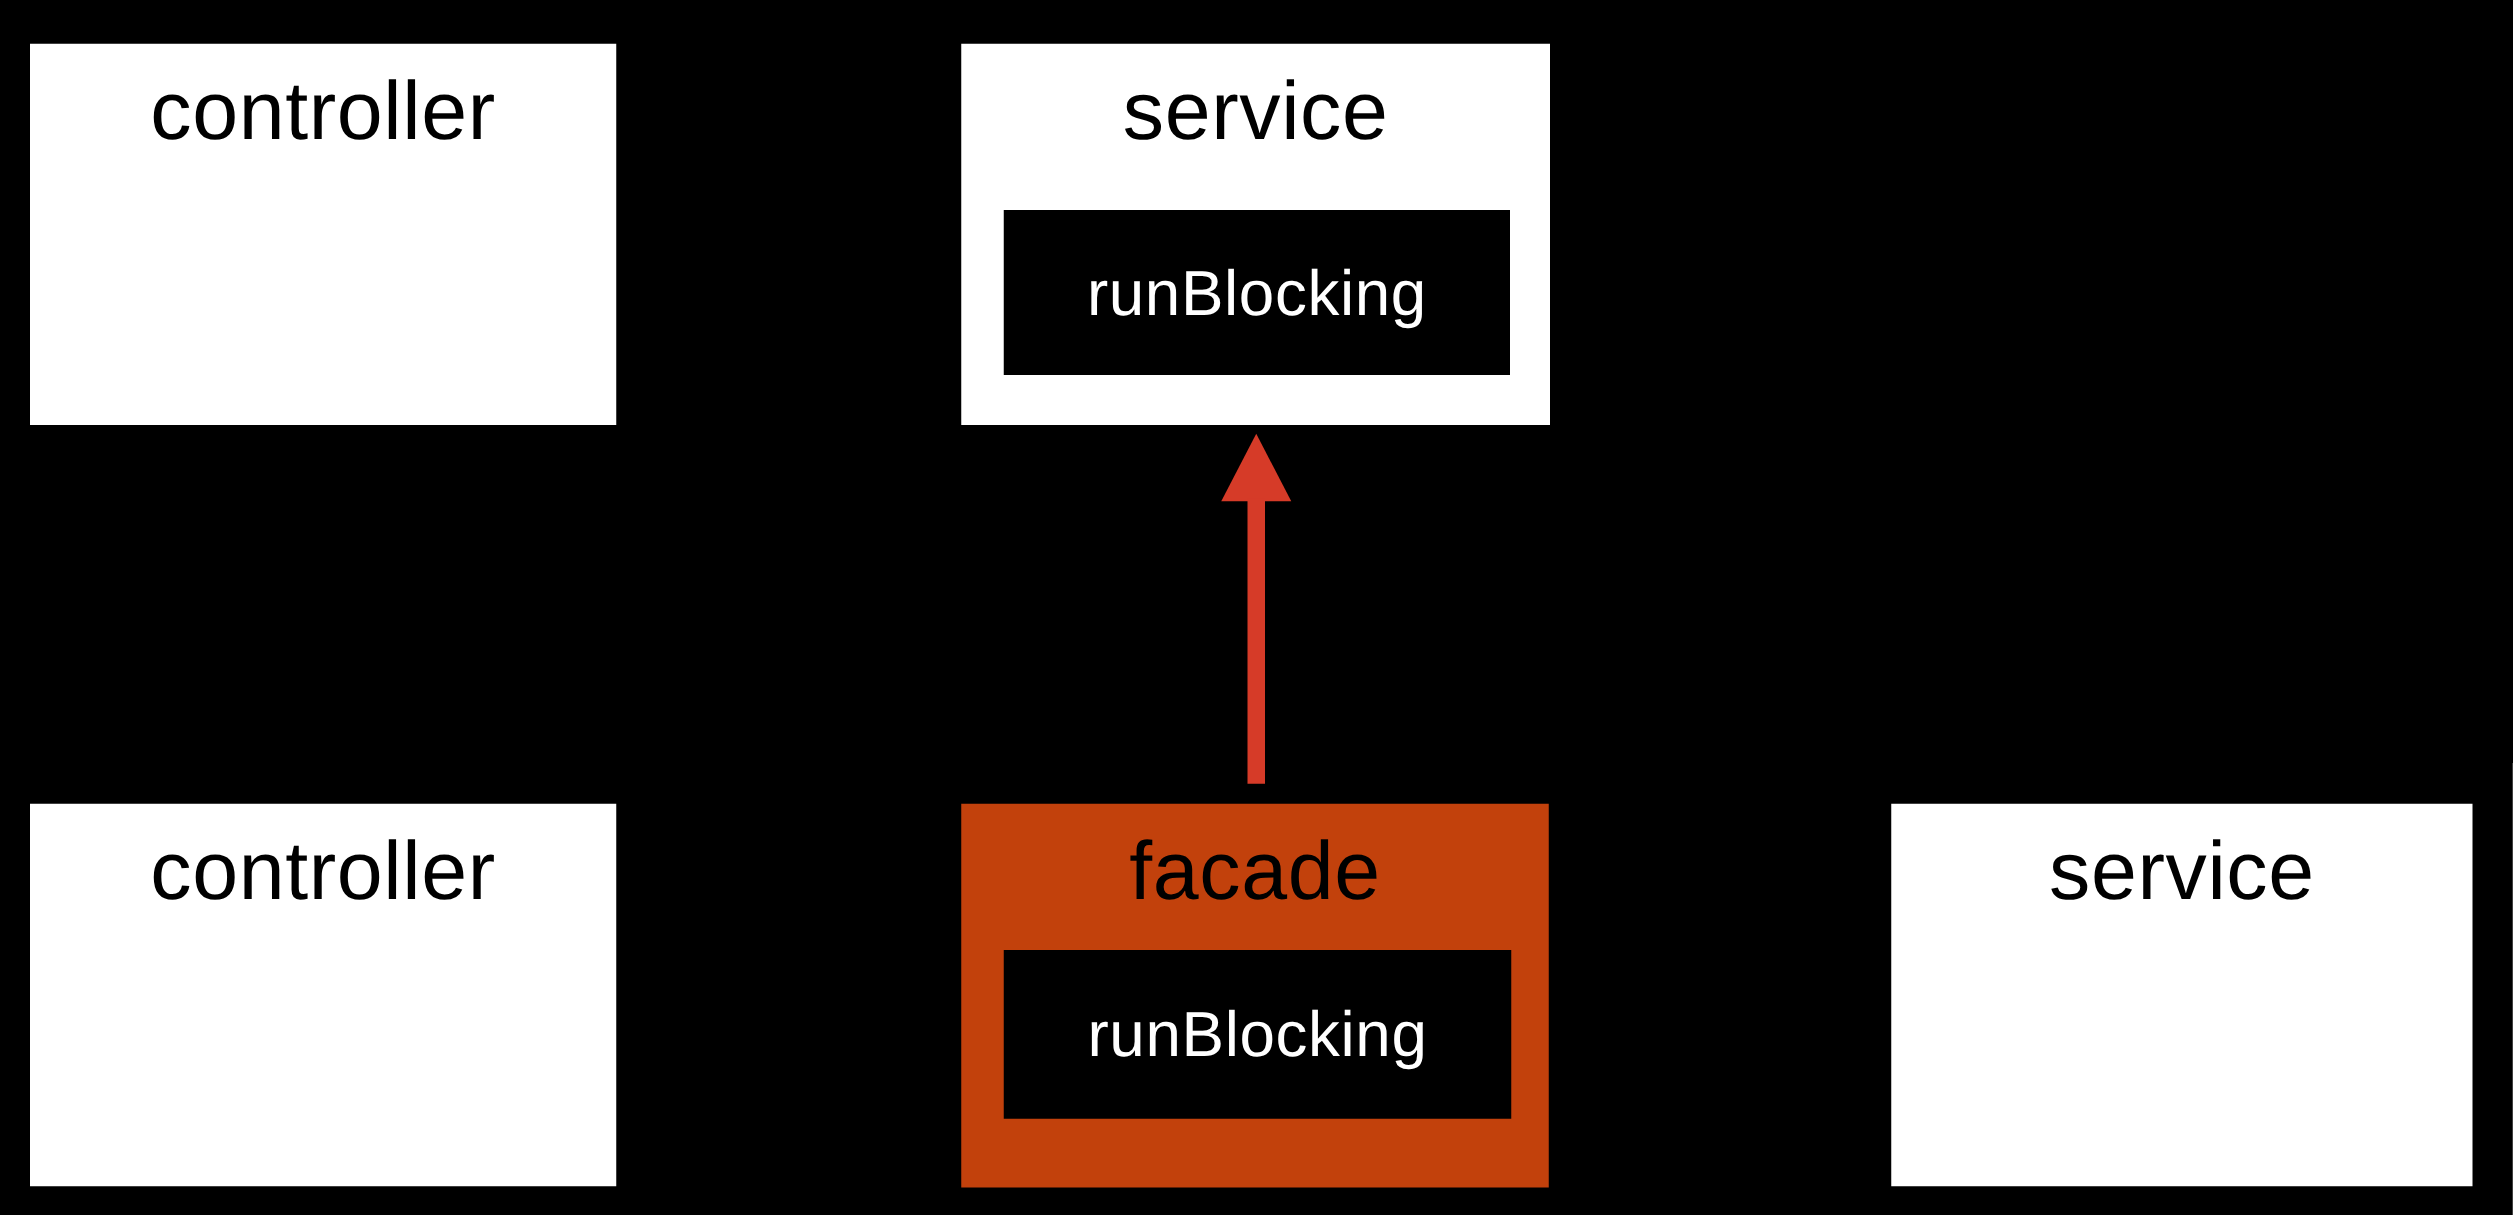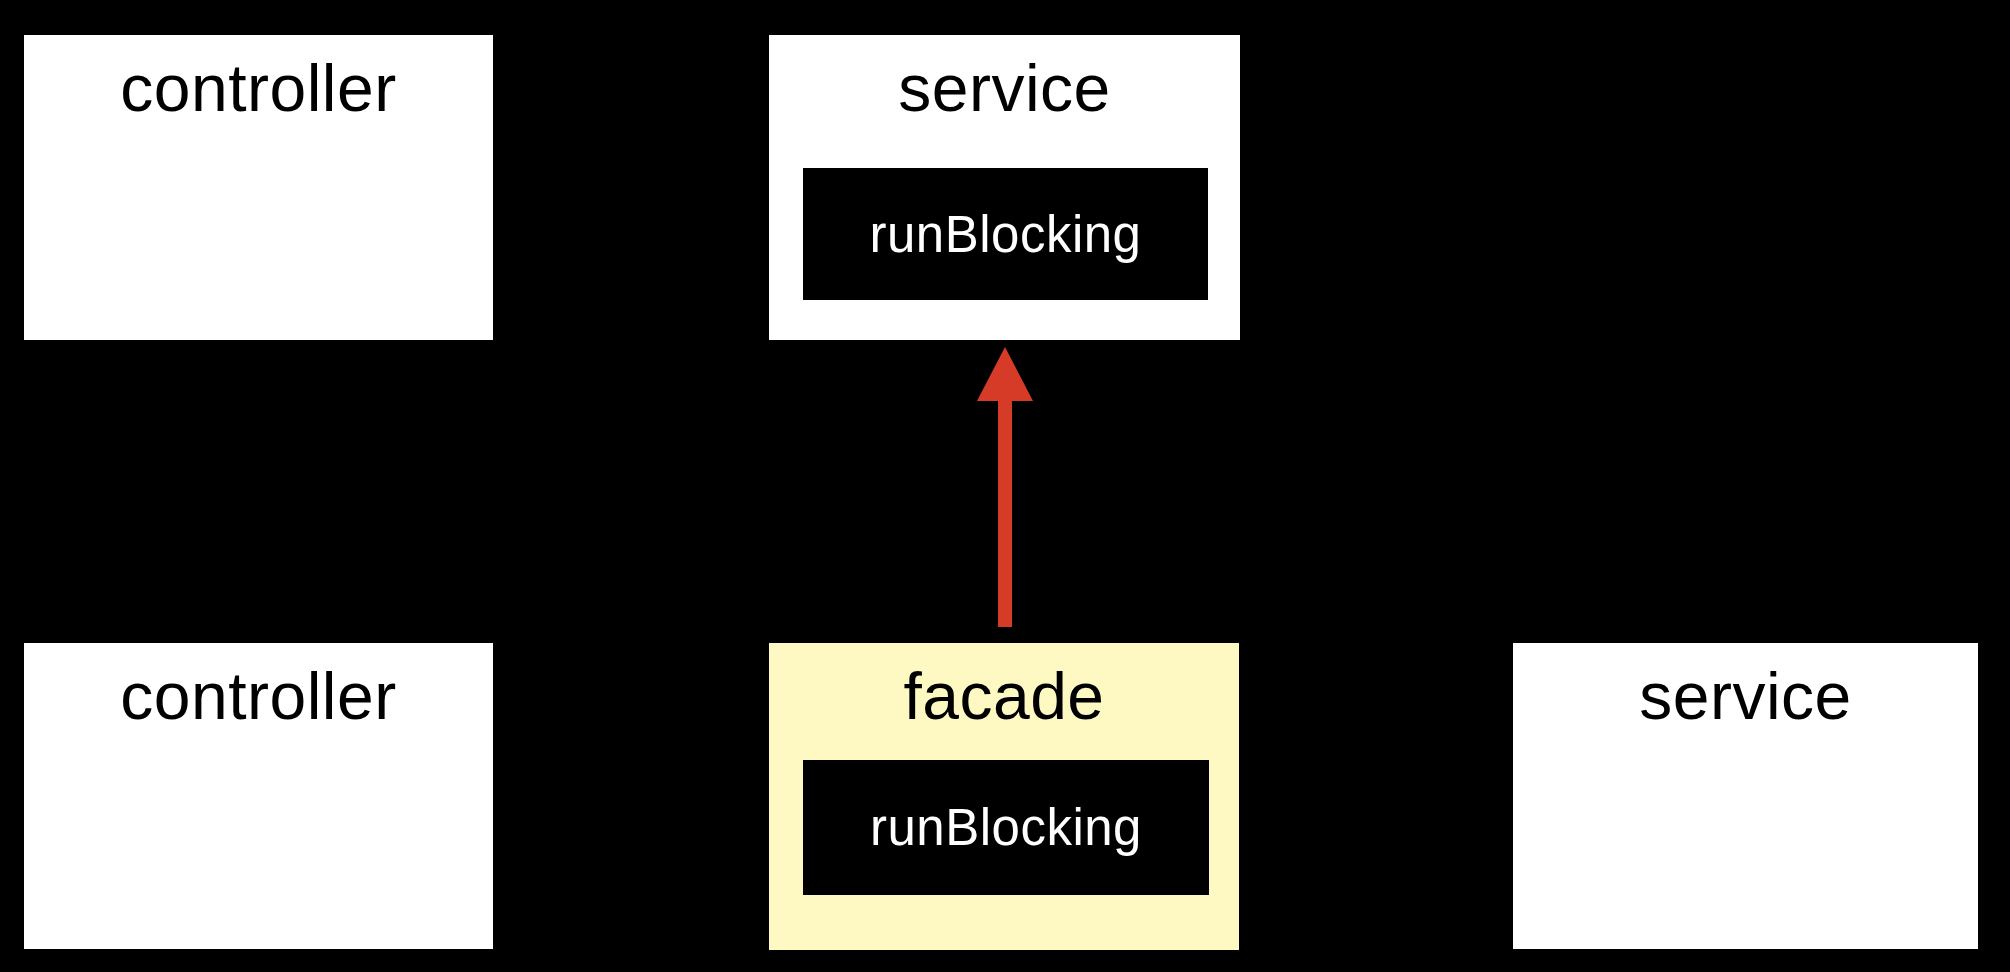--- a/index.html
+++ b/index.html
@@ -61,21 +61,21 @@
 
   <svg class="arrow" viewBox="0 0 60 286" xmlns="http://www.w3.org/2000/svg" aria-hidden="true">
     <polygon points="30,3 58,57 2,57" fill="#d63b28"></polygon>
     <rect x="23" y="55" width="14" height="228" fill="#d63b28"></rect>
   </svg>
 
   <div class="node" style="left:24px; top:643px; width:469px; height:306px; background:#ffffff; color:#000000;">
     <span class="node-label">controller</span>
   </div>
 
-  <div class="node" style="left:769px; top:643px; width:470px; height:307px; background:#fef9c3; color:#000000;">
+  <div class="node" style="left:769px; top:643px; width:470px; height:307px; background:#c2410c; color:#000000;">
     <span class="node-label">facade</span>
     <div class="inner-box" style="left:34px; top:117px; width:406px; height:135px; background:#000000; color:#ffffff;">
       <span>runBlocking</span>
     </div>
   </div>
 
   <div class="node" style="left:1513px; top:643px; width:465px; height:306px; background:#ffffff; color:#000000;">
     <span class="node-label">service</span>
   </div>
 

